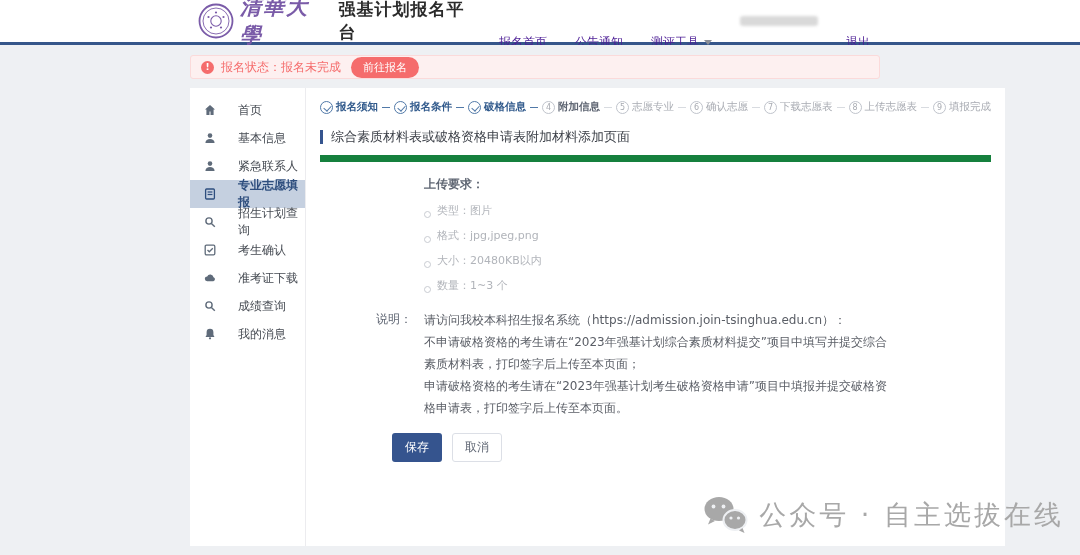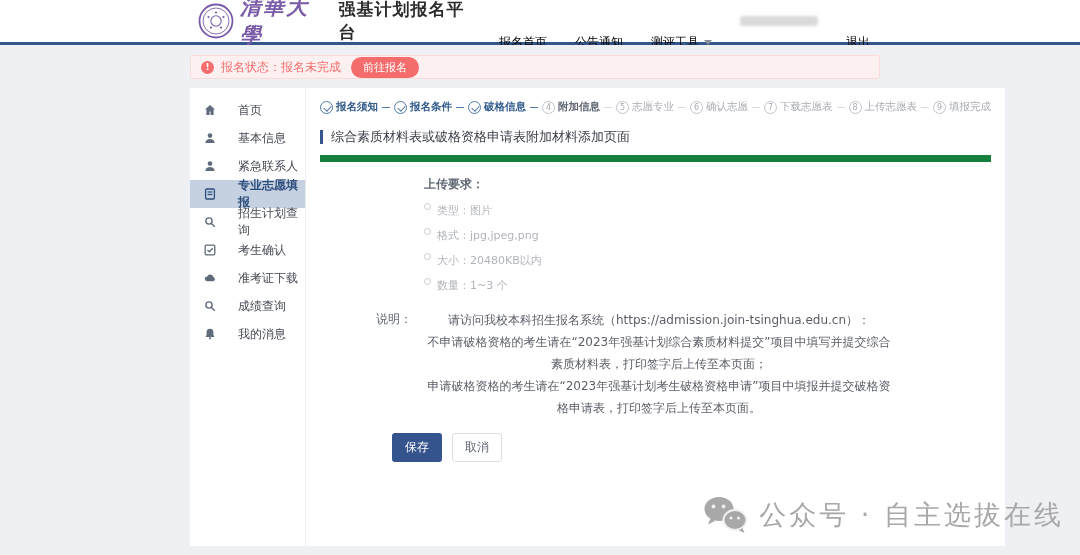--- a/index.html
+++ b/index.html
@@ -7,21 +7,21 @@
   body { font-family:"DejaVu Sans","Liberation Sans",sans-serif; }
   .page { position:relative; width:1080px; height:555px; overflow:hidden; background:#fff; }
 
   
   .header { height:42px; background:#fff; position:relative; }
   .header-inner { display:flex; align-items:center; height:100%; padding-left:198px; }
   .seal { display:inline-flex; width:36px; height:36px; margin-right:6px; }
   .uni-name { color:#7a5ba8; font-size:21px; font-weight:bold; font-style:italic; letter-spacing:2px; margin-right:14px; }
   .platform-title { color:#2b2b2b; font-size:17px; font-weight:bold; letter-spacing:1px; }
   .hnav { display:flex; align-items:center; margin-left:auto; padding-right:210px; }
-  .hnav a { font-size:12px; color:#000000; text-decoration:none; margin-left:28px; cursor:pointer; white-space:nowrap;margin-top:42px; }
+  .hnav a { font-size:12px; color:#4c1d95; text-decoration:none; margin-left:28px; cursor:pointer; white-space:nowrap;margin-top:42px; }
   .caret { display:inline-block; width:0; height:0; border-left:4px solid transparent; border-right:4px solid transparent; border-top:5px solid #8a8e96; margin-left:5px; vertical-align:middle; }
   .user-blur { display:inline-block; width:78px; height:10px; margin-left:28px; background:#d9d9d9; border-radius:3px; filter:blur(1.5px); }
   .topline { height:3px; background:#35568a; }
 
   
   .body-bg { position:relative; height:510px; background:#eef0f3; }
 
   
   .alert { position:absolute; left:190px; top:10px; width:690px; height:24px; background:#fdf0f0; border:1px solid #fbdada; border-radius:3px; display:flex; align-items:center; padding-left:10px; }
   .alert-icon { width:13px; height:13px; border-radius:50%; background:#f56c6c; color:#fff; font-size:9px; line-height:13px; text-align:center; font-weight:bold; margin-right:7px; flex:none; }
@@ -60,25 +60,25 @@
   .form-row { display:flex; margin-top:18px; }
   .f-label { width:104px; text-align:right; padding-right:12px; font-size:12px; color:#5f6673; flex:none; padding-top:2px; }
   .upload-box { width:56px; height:56px; border:1px dashed #7da4d8; border-radius:4px; display:flex; flex-direction:column; align-items:center; justify-content:center; cursor:pointer; background:#fff; }
   .plus { position:relative; width:18px; height:18px; margin-bottom:3px; }
   .plus::before { content:""; position:absolute; left:8px; top:0; width:2px; height:18px; background:#8c939d; }
   .plus::after { content:""; position:absolute; left:0; top:8px; width:18px; height:2px; background:#8c939d; }
   .upload-txt { font-size:9.5px; color:#9aa0a8; }
 
   .req-block { margin-left:104px; margin-top:14px; }
   .req-title { font-size:12px; color:#5f6673; font-weight:bold; }
-  .req-item { font-size:11px; color:#b1b4ba; margin-top:10px; display:flex; align-items:flex-start; }
+  .req-item { font-size:11px; color:#b1b4ba; margin-top:10px; display:flex; align-items:flex-end; }
   .req-item::before { content:""; width:5px; height:5px; border:1px solid #c9ccd2; border-radius:50%; margin-right:6px; flex:none; }
 
   .notes-row { display:flex; margin-top:16px; }
-  .notes { max-width:470px;text-align:center; }
+  .notes { max-width:470px; }
   .notes p { font-size:12px; color:#5a5e66; line-height:22px; }
 
   .btn-row { margin-left:72px; margin-top:14px; display:flex; }
   .btn-save { background:#35548e; color:#fff; border:none; border-radius:3px; font-size:12px; padding:5px 13px; cursor:pointer; font-family:inherit; }
   .btn-cancel { background:#fff; color:#5f6673; border:1px solid #dcdfe6; border-radius:3px; font-size:12px; padding:5px 12px; margin-left:10px; cursor:pointer; font-family:inherit; }
 
   
   .watermark { position:absolute; right:16px; bottom:20px; display:flex; align-items:center; color:#a8a8a8; }
   .wm-text { font-size:27px; letter-spacing:3px; margin-left:10px; color:#a8a8a8; }
 </style>

